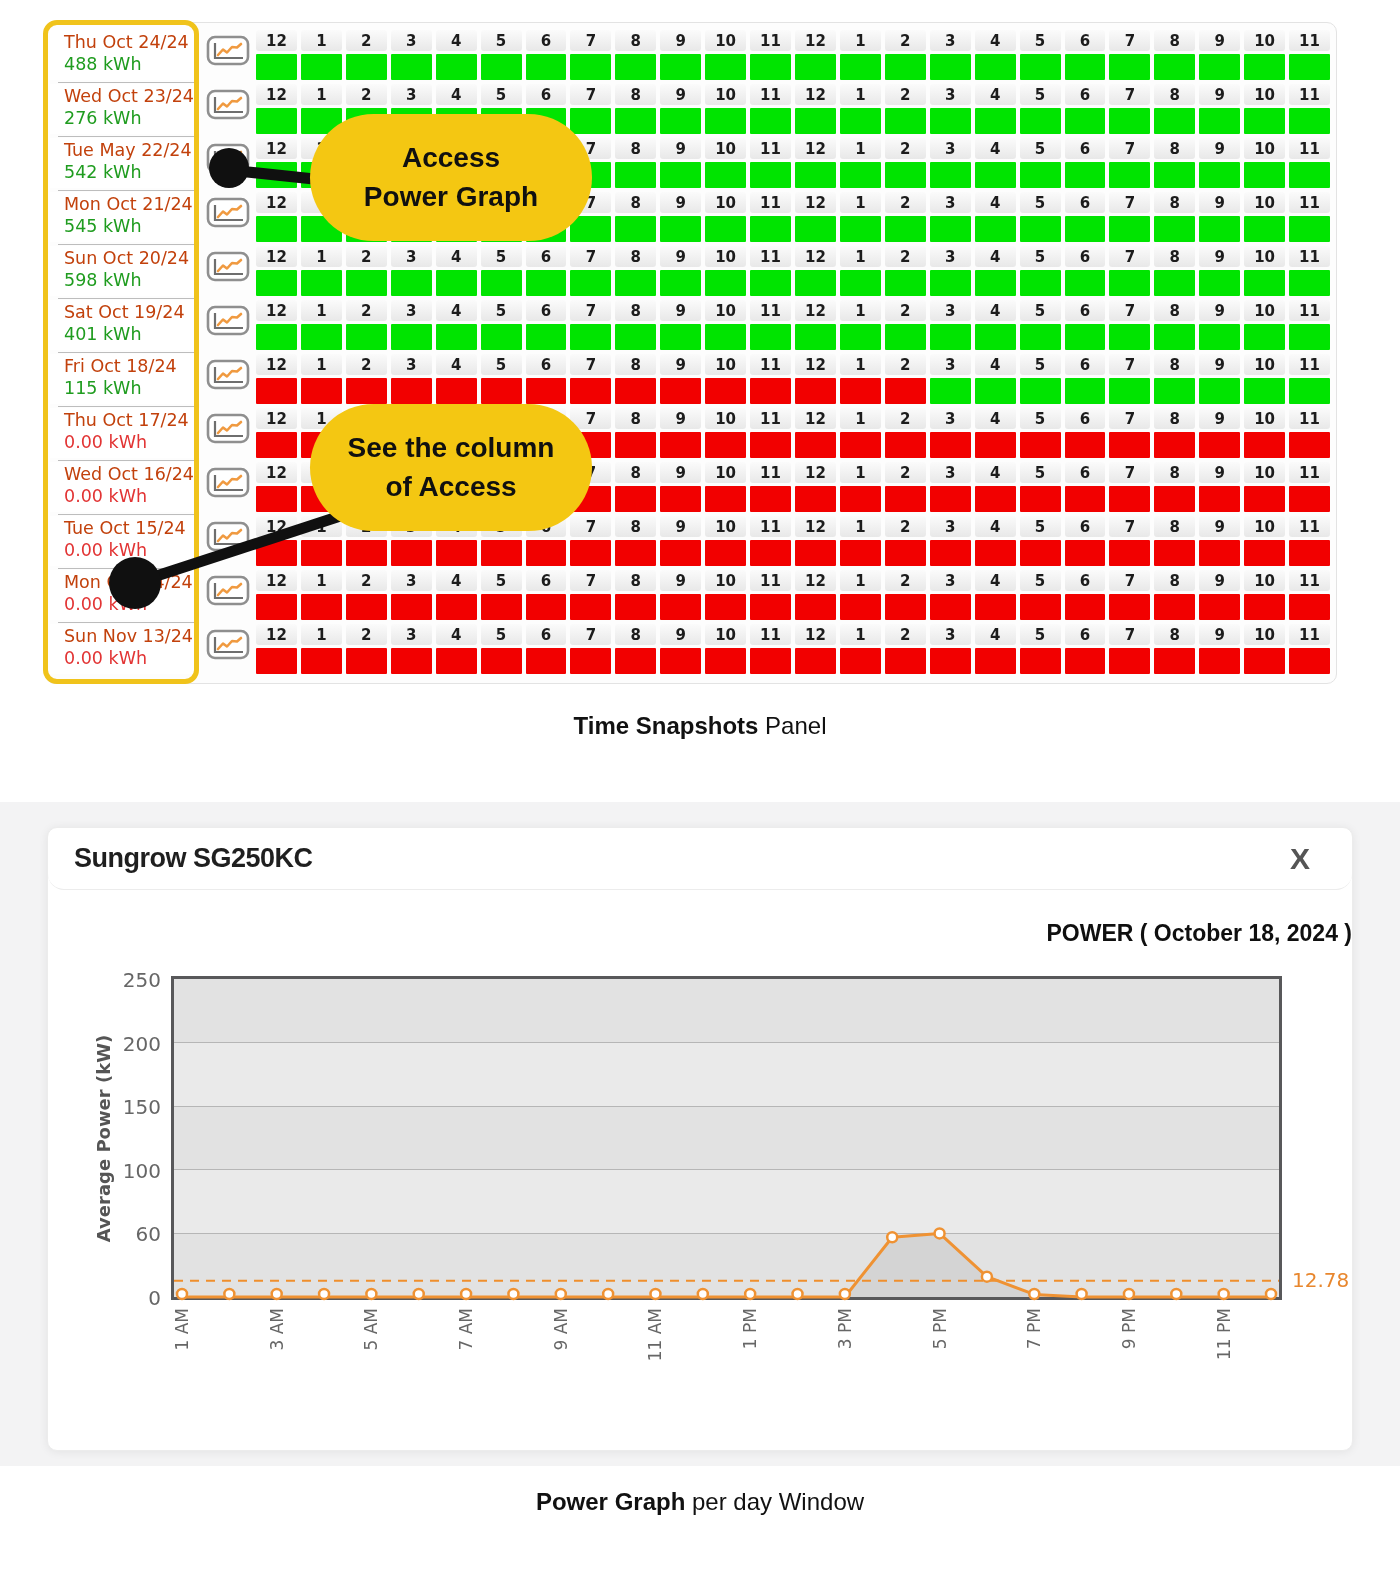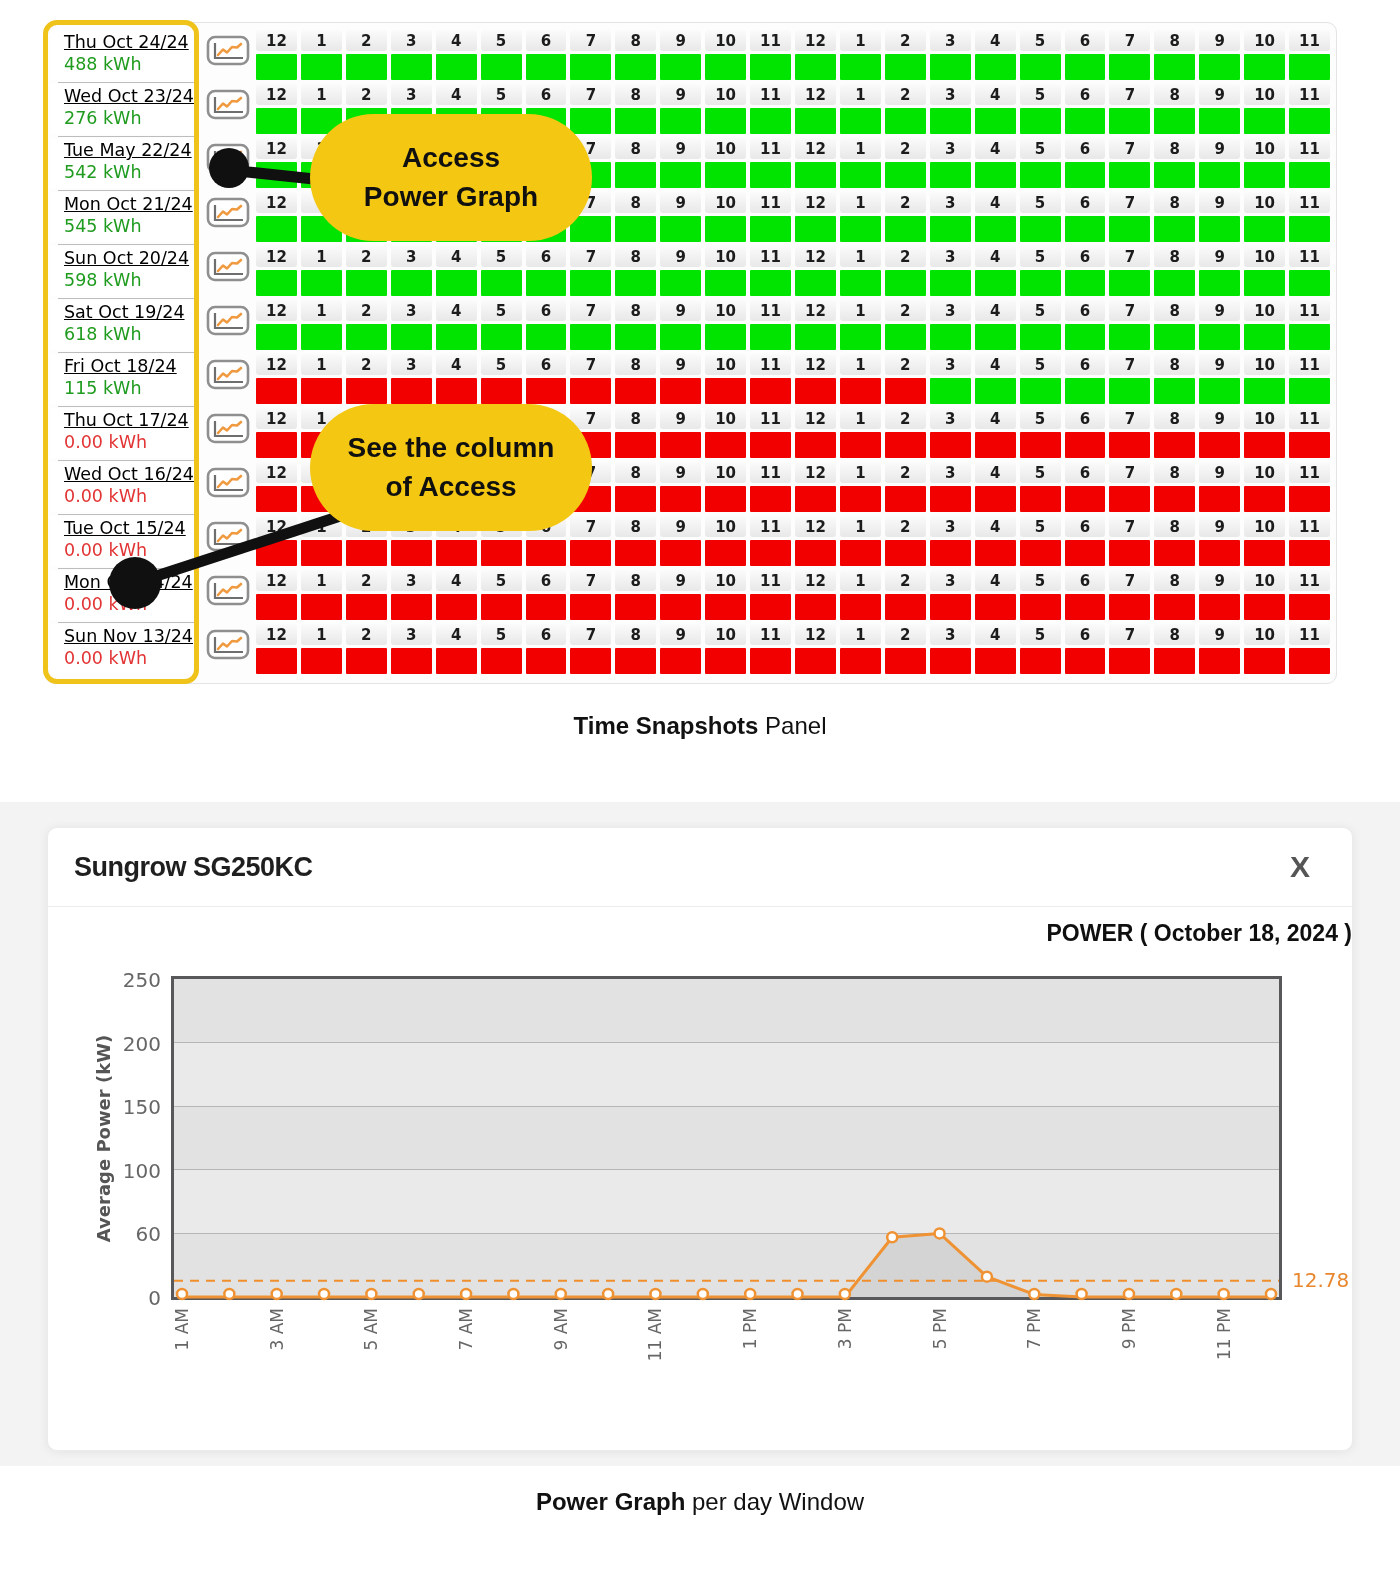--- a/index.html
+++ b/index.html
@@ -6,21 +6,21 @@
   html,body { width:1400px; height:1576px; }
   body { position:relative; background:#ffffff; font-family:"DejaVu Sans","Liberation Sans",sans-serif; overflow:hidden; }
 
   
   .panel { position:absolute; left:45px; top:22px; width:1292px; height:662px;
            background:#fdfdfd; border:1px solid #e3e3e3; border-radius:10px; padding:7px 6px 6px 4px; z-index:1; }
   .rows { display:flex; flex-direction:column; gap:4px; }
   .day-row { display:flex; height:50px; }
   .date-cell { width:150px; padding:1px 4px 0 14px; position:relative; background:#fff; }
   .day-row:not(:last-child) .date-cell::after { content:""; position:absolute; left:8px; right:2px; bottom:-3px; height:1px; background:#bdbdbd; }
-  .date-text { font-size:17.5px; color:#000000; line-height:1.3; white-space:nowrap;text-decoration:underline; }
+  .date-text { font-size:17.5px; color:#c2410c; line-height:1.3; white-space:nowrap; }
   .energy-text { font-size:17.5px; line-height:1.25; white-space:nowrap; }
   .icon-cell { width:56px; display:flex; justify-content:center; align-items:flex-start; padding-top:5px; }
   .graph-btn { background:transparent; border:none; padding:0; cursor:pointer; line-height:0; }
   .hour-grid { flex:1; display:grid; grid-template-columns:repeat(24,1fr); grid-template-rows:21px 26px; column-gap:4px; row-gap:3px; }
   .hour-head { background:linear-gradient(#fbfbfb,#e8e8e8); border-radius:3px; display:flex; align-items:center; justify-content:center;
                font-weight:bold; font-size:15px; color:#1c1c1c; }
   .hour-cell { border-radius:1px; }
 
   .yellow-outline { position:absolute; left:43px; top:20px; width:156px; height:664px;
                     border:5px solid #f0c31b; border-radius:14px; pointer-events:none; z-index:4; }
@@ -36,21 +36,21 @@
   .caption { position:absolute; width:100%; text-align:center; font-family:"Liberation Sans",sans-serif;
              font-size:24px; color:#111; z-index:3; }
   .caption .cap-bold { font-weight:bold; }
   #caption-panel { top:712px; }
   #caption-window { top:1488px; }
 
   
   .modal-backdrop { position:absolute; left:0; top:802px; width:1400px; height:664px; background:#f3f3f4; z-index:1; }
   .modal { position:absolute; left:47px; top:827px; width:1306px; height:624px; background:#fff;
            border:1px solid #ececec; border-radius:10px; box-shadow:0 1px 10px rgba(0,0,0,.07); z-index:2; }
-  .modal-header { height:79px; border-bottom:1px solid #ececec; display:flex; align-items:center; padding:0 26px; }
+  .modal-header { height:62px; border-bottom:1px solid #ececec; display:flex; align-items:center; padding:0 26px;border-radius:16px; }
   .modal-title { font-family:"Liberation Sans",sans-serif; font-weight:bold; font-size:27px; color:#1f1f1f; letter-spacing:-0.5px; }
   .modal-close { margin-left:auto; font-family:"Liberation Sans",sans-serif; font-weight:bold; font-size:30px; color:#555;
                  background:none; border:none; cursor:pointer; padding:0 16px 0 0; }
   .chart-title { position:absolute; left:0; top:92px; width:100%; text-align:right; font-family:"Liberation Sans",sans-serif;
                  font-weight:bold; font-size:23px; color:#0f0f0f; }
   .plot { position:absolute; left:123px; top:148px; width:1111px; height:324px; border:3px solid #58585a; }
   .bands { position:absolute; left:0; top:0; width:100%; height:100%; display:flex; flex-direction:column; }
   .band { width:100%; flex:1; }
   .band:nth-child(odd) { background:#e2e2e2; }
   .band:nth-child(even) { background:#eaeaea; }
@@ -399,21 +399,21 @@
           <div class="hour-cell" style="background: rgb(0, 228, 0);"></div>
           <div class="hour-cell" style="background: rgb(0, 228, 0);"></div>
           <div class="hour-cell" style="background: rgb(0, 228, 0);"></div>
           <div class="hour-cell" style="background: rgb(0, 228, 0);"></div>
           <div class="hour-cell" style="background: rgb(0, 228, 0);"></div>
         </div>
   </div>
       <div class="day-row">
     <div class="date-cell">
       <div class="date-text">Sat Oct 19/24</div>
-      <div class="energy-text" style="color: rgb(31, 156, 31);">618 kWh</div>
+      <div class="energy-text" style="color: rgb(31, 156, 31);">401 kWh</div>
     </div>
     <div class="icon-cell">
       <button class="graph-btn">
         <span>
           <svg width="44" height="31" viewBox="0 0 44 31" xmlns="http://www.w3.org/2000/svg">
             <rect x="2" y="2" width="40" height="27" rx="7" fill="#ffffff" stroke="#8f8f8f" stroke-width="2.6"></rect>
             <path d="M9 8 V 23 H 37" fill="none" stroke="#6e6e6e" stroke-width="2.2"></path>
             <polyline points="12,20 17,14.5 21,17.5 26,12 31,12.5 35,9" fill="none" stroke="#f09a40" stroke-width="2.6" stroke-linejoin="round" stroke-linecap="round"></polyline>
           </svg>
         </span>

